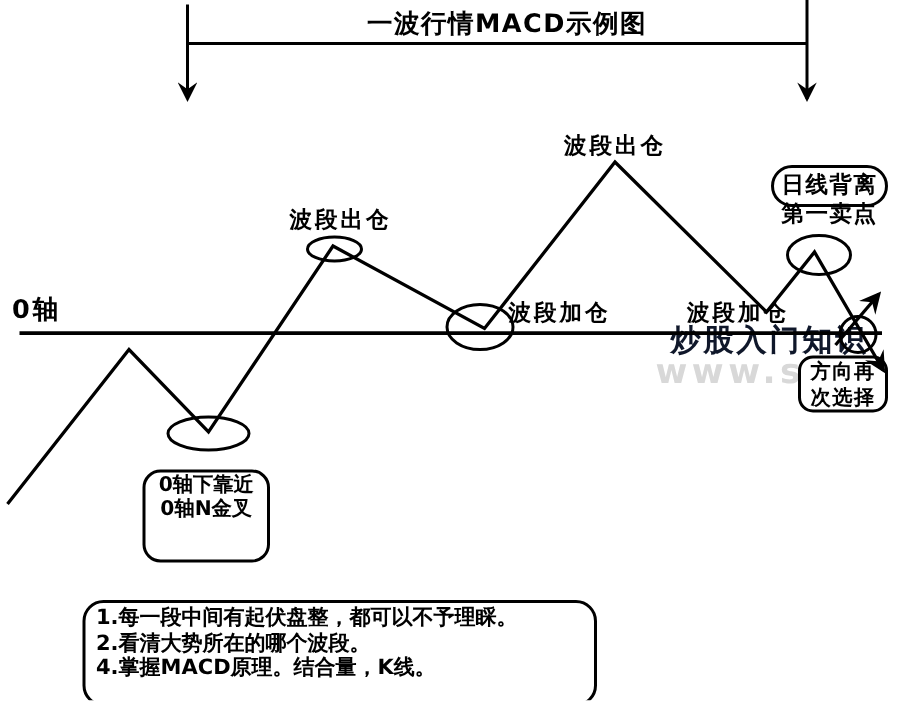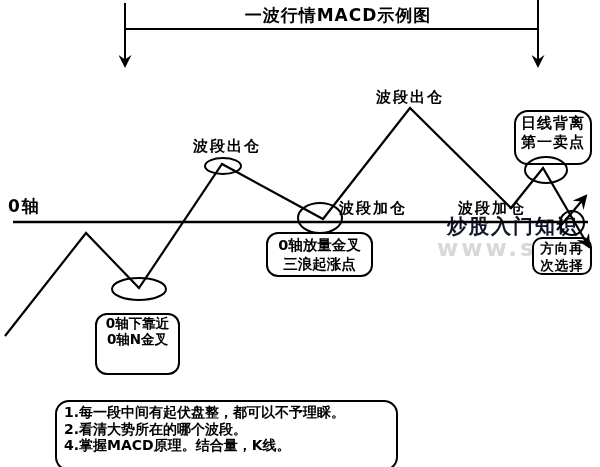--- a/index.html
+++ b/index.html
@@ -47,21 +47,21 @@
     left: 95px; top: 313px; width: 85px; height: 62px;
     border-radius: 12px;
     font-size: 13.5px; line-height: 15.5px; padding-top: 1px;
   }
   .callout-golden {
     left: 266px; top: 232px; width: 107px; height: 45px;
     border-radius: 12px;
     font-size: 14.5px; line-height: 19px; padding-top: 2px;
   }
   .callout-divergence {
-    left: 514px; top: 110px; width: 78px; height: 55px;
+    left: 514px; top: 110px; width: 78px; height: 28px;
     border-radius: 14px;
     font-size: 15px; line-height: 19px; padding-top: 2px;
     letter-spacing: 1px;
   }
   .callout-direction {
     left: 532px; top: 237px; width: 60px; height: 38px;
     border-radius: 10px;
     font-size: 13.5px; line-height: 16.5px; padding-top: 1px;
     letter-spacing: 1px;
   }
@@ -100,24 +100,20 @@
   <div class="abs layer-text wave-label" style="left:227px; top:137px;">波段出仓</div>
   <div class="abs layer-text wave-label" style="left:410px; top:88px;">波段出仓</div>
   <div class="abs layer-text wave-label" style="left:373px; top:199px;">波段加仓</div>
   <div class="abs layer-text wave-label" style="left:492px; top:199px;">波段加仓</div>
 
   <div class="abs layer-text callout callout-buy">
     <div>0轴下靠近</div>
     <div>0轴N金叉</div>
   </div>
 
-  <div class="abs layer-text callout callout-golden">
-    <div>0轴放量金叉</div>
-    <div>三浪起涨点</div>
-  </div>
 
   <div class="abs layer-text callout callout-divergence">
     <div>日线背离</div>
     <div>第一卖点</div>
   </div>
 
   <div class="abs layer-text callout callout-direction">
     <div>方向再</div>
     <div>次选择</div>
   </div>

